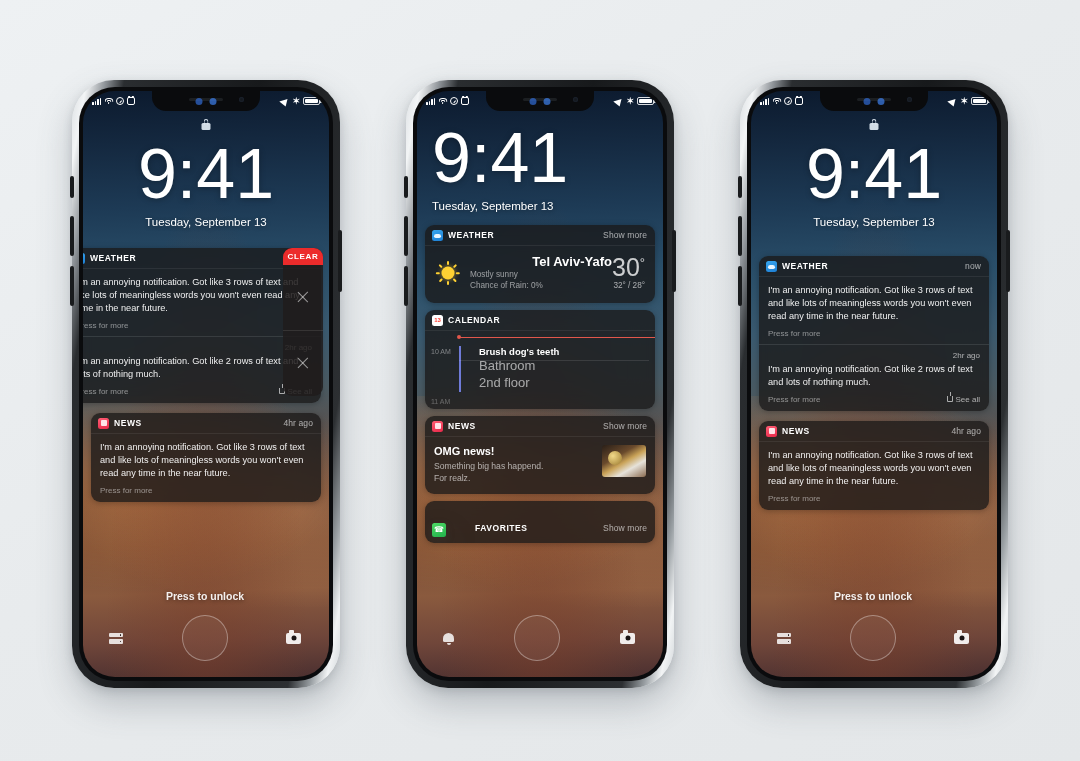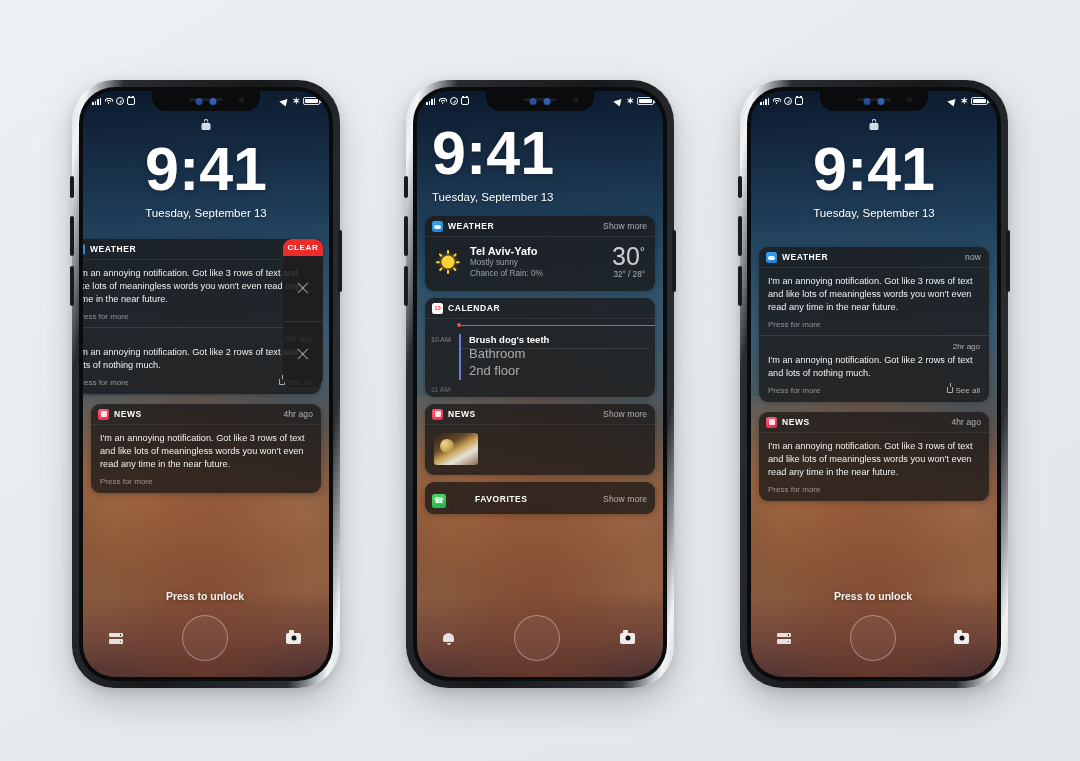--- a/index.html
+++ b/index.html
@@ -154,21 +154,21 @@
   .lockglyph .shackle{
     position:absolute; top:0; left:1.7px; width:5.6px; height:5.6px;
     border:1.5px solid rgba(225,235,245,.92); border-bottom:none;
     border-radius: 3px 3px 0 0;
   }
 
   
   .clock-wrap{ position:relative; z-index:6; text-align:center; color:#fff; }
   .clock-wrap.left{ text-align:left; padding-left:15px; }
   .time{
-    font-size: 61px; font-weight: 700; letter-spacing: 0px;
+    font-size: 70px; font-weight: 400; letter-spacing: 0px;
     line-height: 1; text-shadow: 0 1px 6px rgba(0,0,0,.28);
     font-family:"Liberation Sans", sans-serif;
   }
   .date{
     font-size: 11.5px; font-weight: 400; margin-top: 7px;
     text-shadow: 0 1px 4px rgba(0,0,0,.4);
   }
 
   
   .searchbar{
@@ -228,36 +228,36 @@
 
   
   .wx-body{ display:flex; align-items:center; padding: 8px 10px 11px 10px; }
   .sun{ width:26px;height:26px;position:relative;flex:0 0 auto;margin-right:9px;}
   .sun .core{ position:absolute; left:50%; top:50%; transform:translate(-50%,-50%);
     width:13px;height:13px;border-radius:50%;background:#ffd233; box-shadow:0 0 5px rgba(255,205,50,.7);}
   .sun .ray{ position:absolute; left:50%; top:50%; width:1.6px; height:24px; margin-left:-.8px; margin-top:-12px;}
   .sun .ray::before,.sun .ray::after{content:"";position:absolute;left:0;width:1.6px;height:4px;background:#ffd233;border-radius:1px;}
   .sun .ray::before{top:0;} .sun .ray::after{bottom:0;}
   .wx-mid{ flex:1; }
-  .wx-city{ color:#fff; font-size:11px; font-weight:600; }
+  .wx-city{ color:#fff; font-size:13px; font-weight:600;text-align:right; }
   .wx-l1,.wx-l2{ color: rgba(255,255,255,.55); font-size:8.2px; line-height:1.38; }
   .wx-right{ text-align:right; }
   .wx-temp{ color: rgba(255,255,255,.78); font-size:25px; font-weight:300; line-height:.92; position:relative; }
   .wx-temp sup{ font-size:13px; font-weight:300; vertical-align: super; }
   .wx-hilo{ color: rgba(255,255,255,.62); font-size:8.2px; margin-top:2px; }
 
   
   .cal-body{ padding: 6px 0 4px 0; position:relative; }
   .cal-row{ display:flex; align-items:flex-start; }
   .cal-time{ width:34px; flex:0 0 auto; color: rgba(255,255,255,.42); font-size:7px; padding-left:6px; padding-top:11px;}
   .cal-linewrap{ flex:1; position:relative; }
   .nowline{ position:absolute; left:0; right:0; top:0; height:1px; background:#e2574c; }
   .nowline::before{ content:""; position:absolute; left:-2px; top:-1.5px; width:4px;height:4px;border-radius:50%;background:#e2574c;}
   .hourline{ position:absolute; left:0; right:6px; height:.5px; background: rgba(255,255,255,.11); }
-  .event{ margin-top:9px; padding-left:8px; border-left:2px solid #6f7bd8; }
+  .event{ margin-top:9px; padding-left:18px; border-left:2px solid #6f7bd8; }
   .ev-title{ color:#fff; font-size:9.5px; font-weight:600; }
   .ev-sub{ color: rgba(255,255,255,.6); font-size:13px; line-height:1.35; }
   .cal-bottom-time{ color: rgba(255,255,255,.3); font-size:7px; padding-left:6px; margin-top:6px; }
 
   
   .news-body{ display:flex; align-items:flex-start; padding: 8px 9px 10px 9px; gap:8px; }
   .news-text{ flex:1; }
   .news-title{ color:#fff; font-size:11px; font-weight:700; margin-bottom:3px; }
   .news-line{ color: rgba(255,255,255,.62); font-size:8.6px; line-height:1.4; }
   .news-thumb{
@@ -542,26 +542,31 @@
             </div>
           </div>
 
           <div class="card">
             <div class="card-head">
               <span class="app-icon news"></span>
               <span class="app-name">NEWS</span>
               <span class="head-right">Show more</span>
             </div>
             <div class="news-body">
+              <span class="news-text">
+                <div class="news-title">OMG news!</div>
+                <div class="news-line">Something big has happend.</div>
+                <div class="news-line">For realz.</div>
+              </span>
               <span class="news-thumb"></span>
             </div>
           </div>
 
           <div class="card">
-            <div class="card-head" style="border-bottom:none;padding-top:12px;padding-bottom:6px;gap:29px;">
+            <div class="card-head" style="border-bottom:none;padding-top:22px;padding-bottom:6px;gap:29px;">
               <span class="app-icon phone"></span>
               <span class="app-name">FAVORITES</span>
               <span class="head-right">Show more</span>
             </div>
           </div>
 
         </div>
 
         <div class="bottom">
           <div class="bottom-row">

